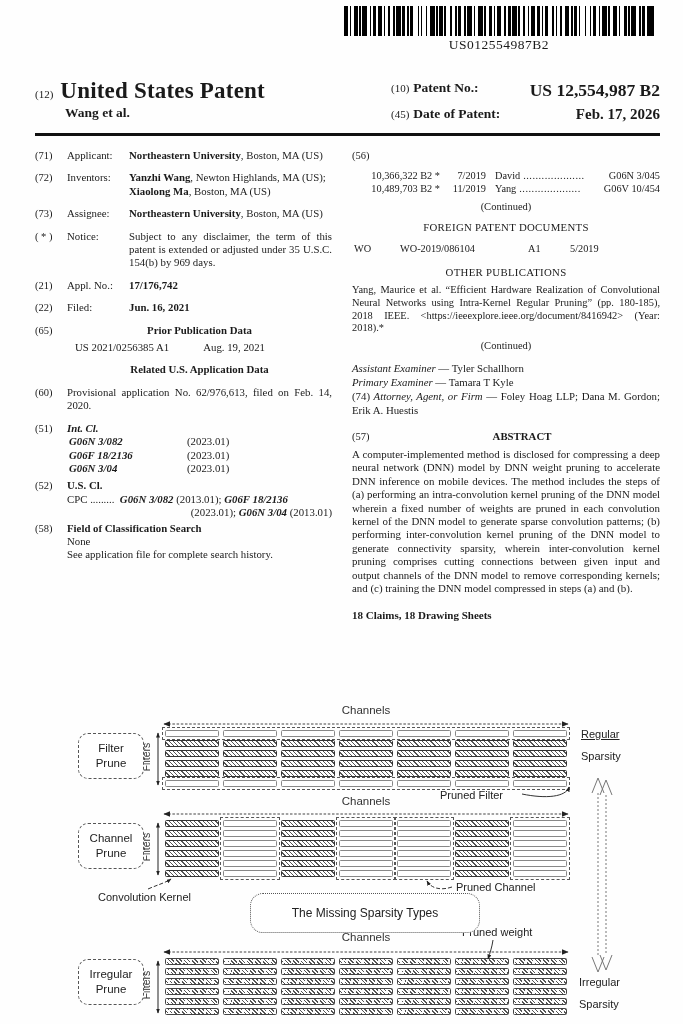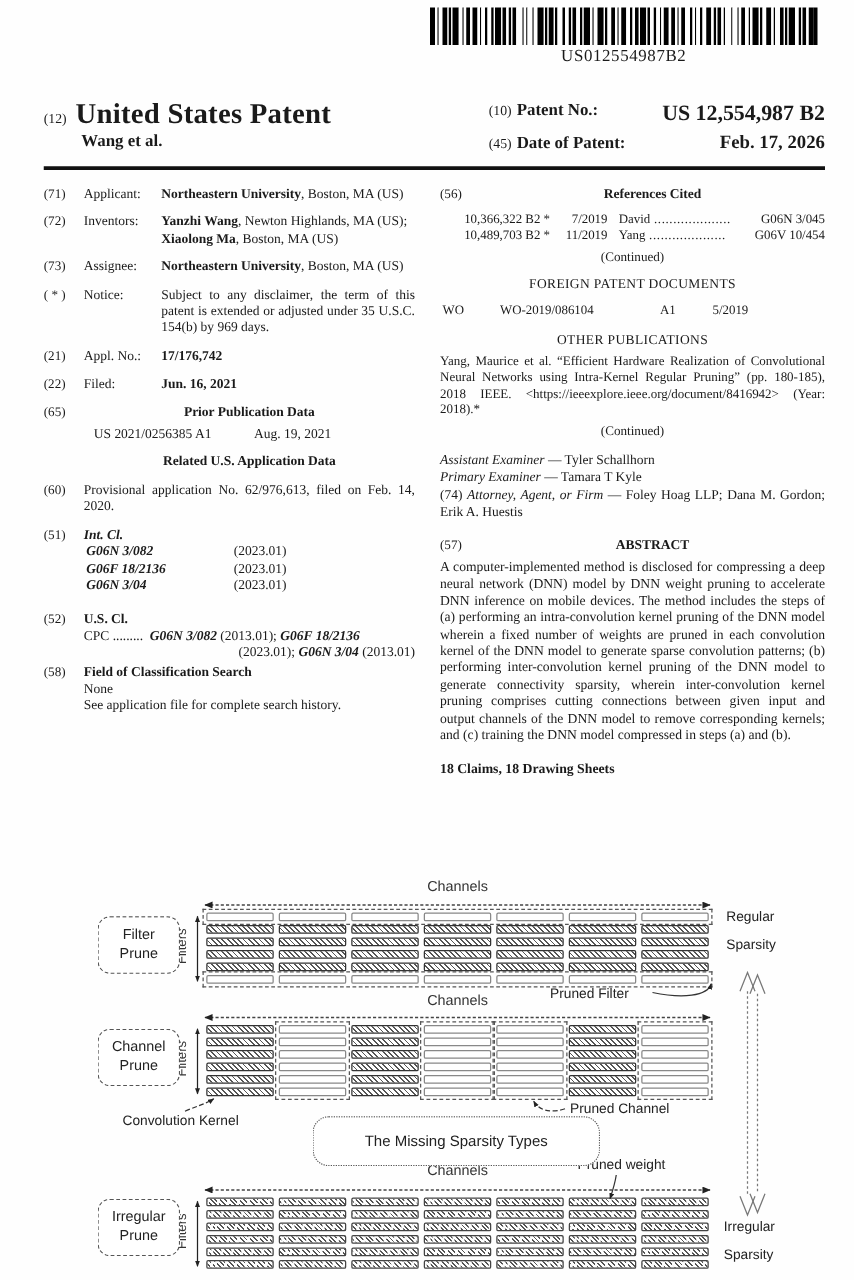--- a/index.html
+++ b/index.html
@@ -80,21 +80,21 @@
   .g-row{display:flex;gap:4px;}
   .g-col{display:flex;flex-direction:column;gap:3px;}
   .g-row.pruned,.g-col.pruned{outline:1.2px dashed #555;outline-offset:2px;}
   .bar{width:54px;height:7px;box-sizing:border-box;border:1px solid #333;border-radius:1.5px;flex:none;}
   .bar.hatch{background:repeating-linear-gradient(45deg,#fff 0 2px,#555 2px 3px);}
   .bar.white{background:#fff;border:1px solid #888;}
   .bar.irr{border-color:#444;background-image:
     repeating-linear-gradient(100deg,rgba(255,255,255,.95) 0 2px,rgba(255,255,255,0) 2px 8px),
     repeating-linear-gradient(45deg,#fff 0 1.6px,#555 1.6px 2.7px);}
   .annot{font-size:11px;color:#222;white-space:nowrap;}
-  .a-regular1{left:581px;top:28px;} .a-regular2{left:581px;top:50px;}
+  .a-regular1{left:581px;top:28px;text-decoration:underline;} .a-regular2{left:581px;top:50px;}
   .a-irreg1{left:579px;top:276px;} .a-irreg2{left:579px;top:298px;}
   .a-pfilter{left:440px;top:89px;} .a-pchannel{left:456px;top:181px;}
   .a-pweight{left:462px;top:226px;} .a-convk{left:98px;top:191px;}
   .missingbox{left:250px;top:193px;width:228px;height:38px;border:1.2px dotted #555;border-radius:13px;
     display:flex;align-items:center;justify-content:center;font-size:12px;background:#fff;}
   #fig-svg{position:absolute;left:0;top:0;pointer-events:none;}
 </style>
 </head>
 <body>
 
@@ -319,21 +319,21 @@
     <span class="num"></span>
     <span>
       <div class="chead">Related U.S. Application Data</div>
     </span>
   </div>
   <div class="s">
     <span class="num">(60)</span>
     <span class="just">Provisional application No. 62/976,613, filed on Feb. 14, 2020.</span>
   </div>
 
-  <div class="s" style="margin-bottom:14px;">
+  <div class="s" style="margin-bottom:4px;">
     <span class="num">(51)</span>
     <span>
       <div class="b it">Int. Cl.</div>
       <div class="iclrow">
           <span class="bi">G06N 3/082</span>
           <span>(2023.01)</span>
         </div>
       <div class="iclrow">
           <span class="bi">G06F 18/2136</span>
           <span>(2023.01)</span>
@@ -361,21 +361,20 @@
       <div>None</div>
       <div>See application file for complete search history.</div>
     </span>
   </div>
 </div>
 
 <div id="rightcol">
 
   <div class="s" style="margin-bottom:6px;">
     <span class="num">(56)</span>
-    <span class="chead">References Cited</span>
   </div>
 
 
   <div class="mt8">
     <div class="docrow">
       <span class="dno">10,366,322 B2 *</span>
       <span class="ddate">7/2019</span>
       <span class="dname">David</span>
       <span class="ddots">....................</span>
       <span class="dcls">G06N 3/045</span>

